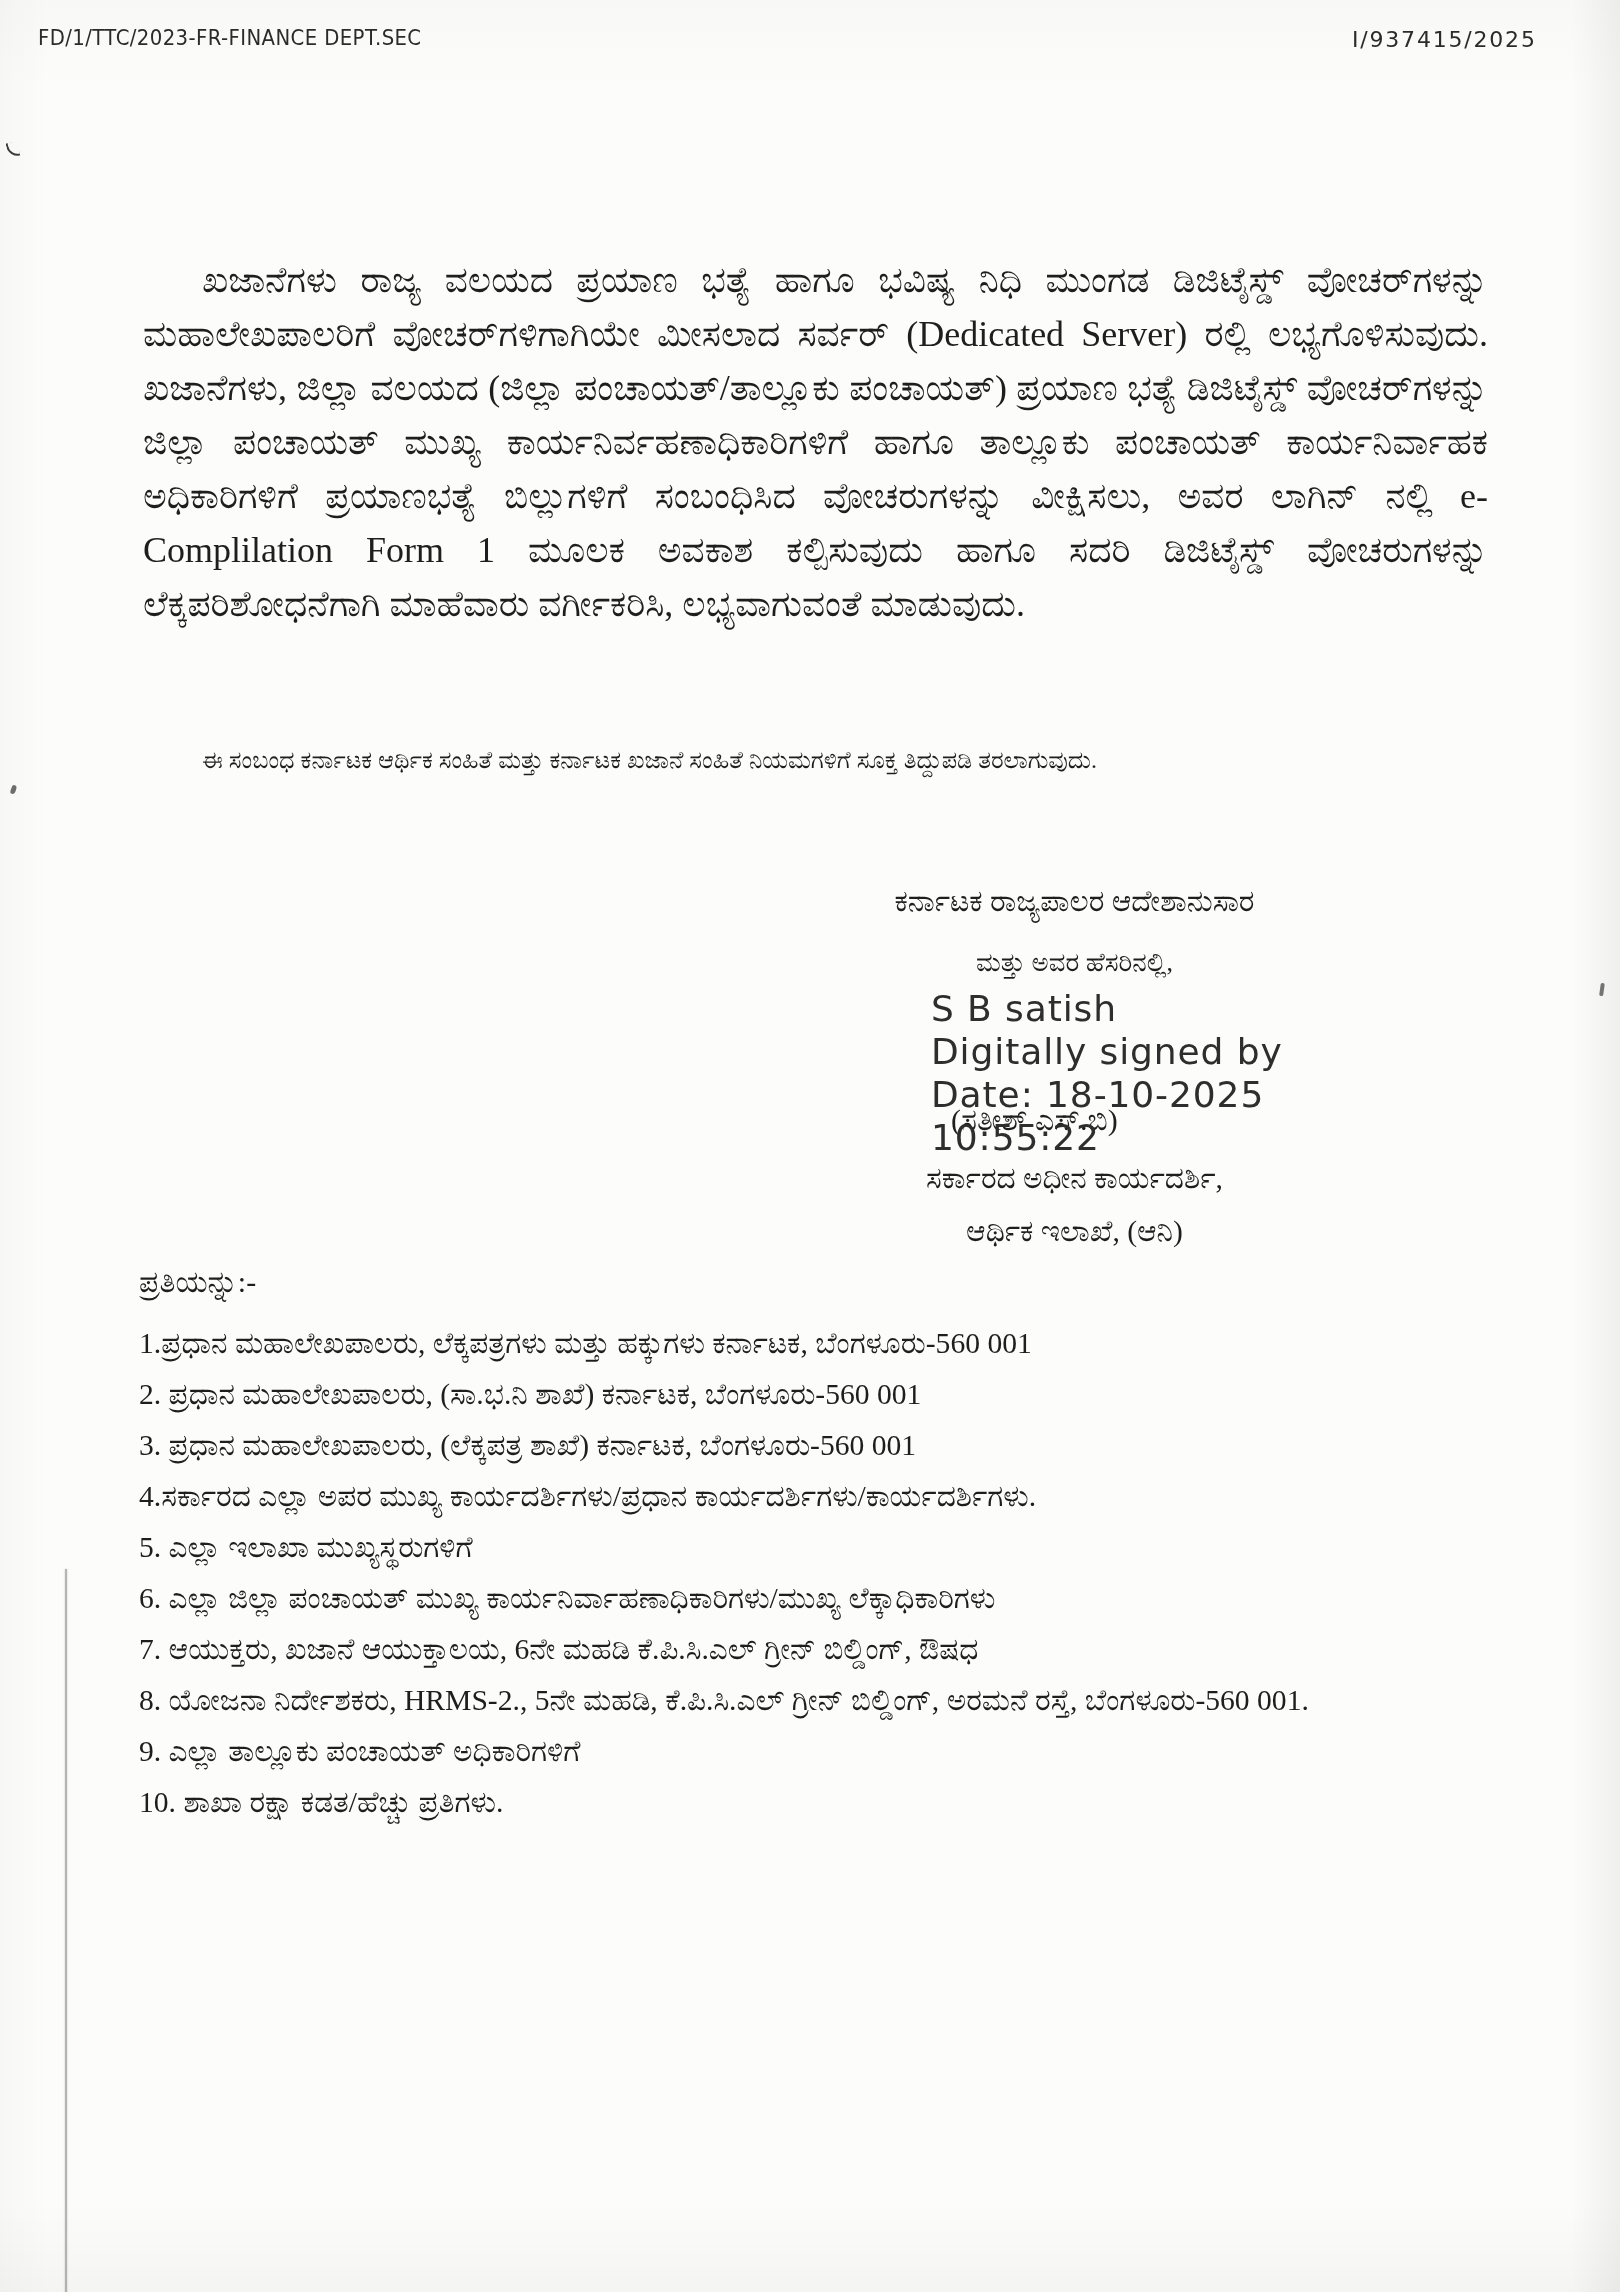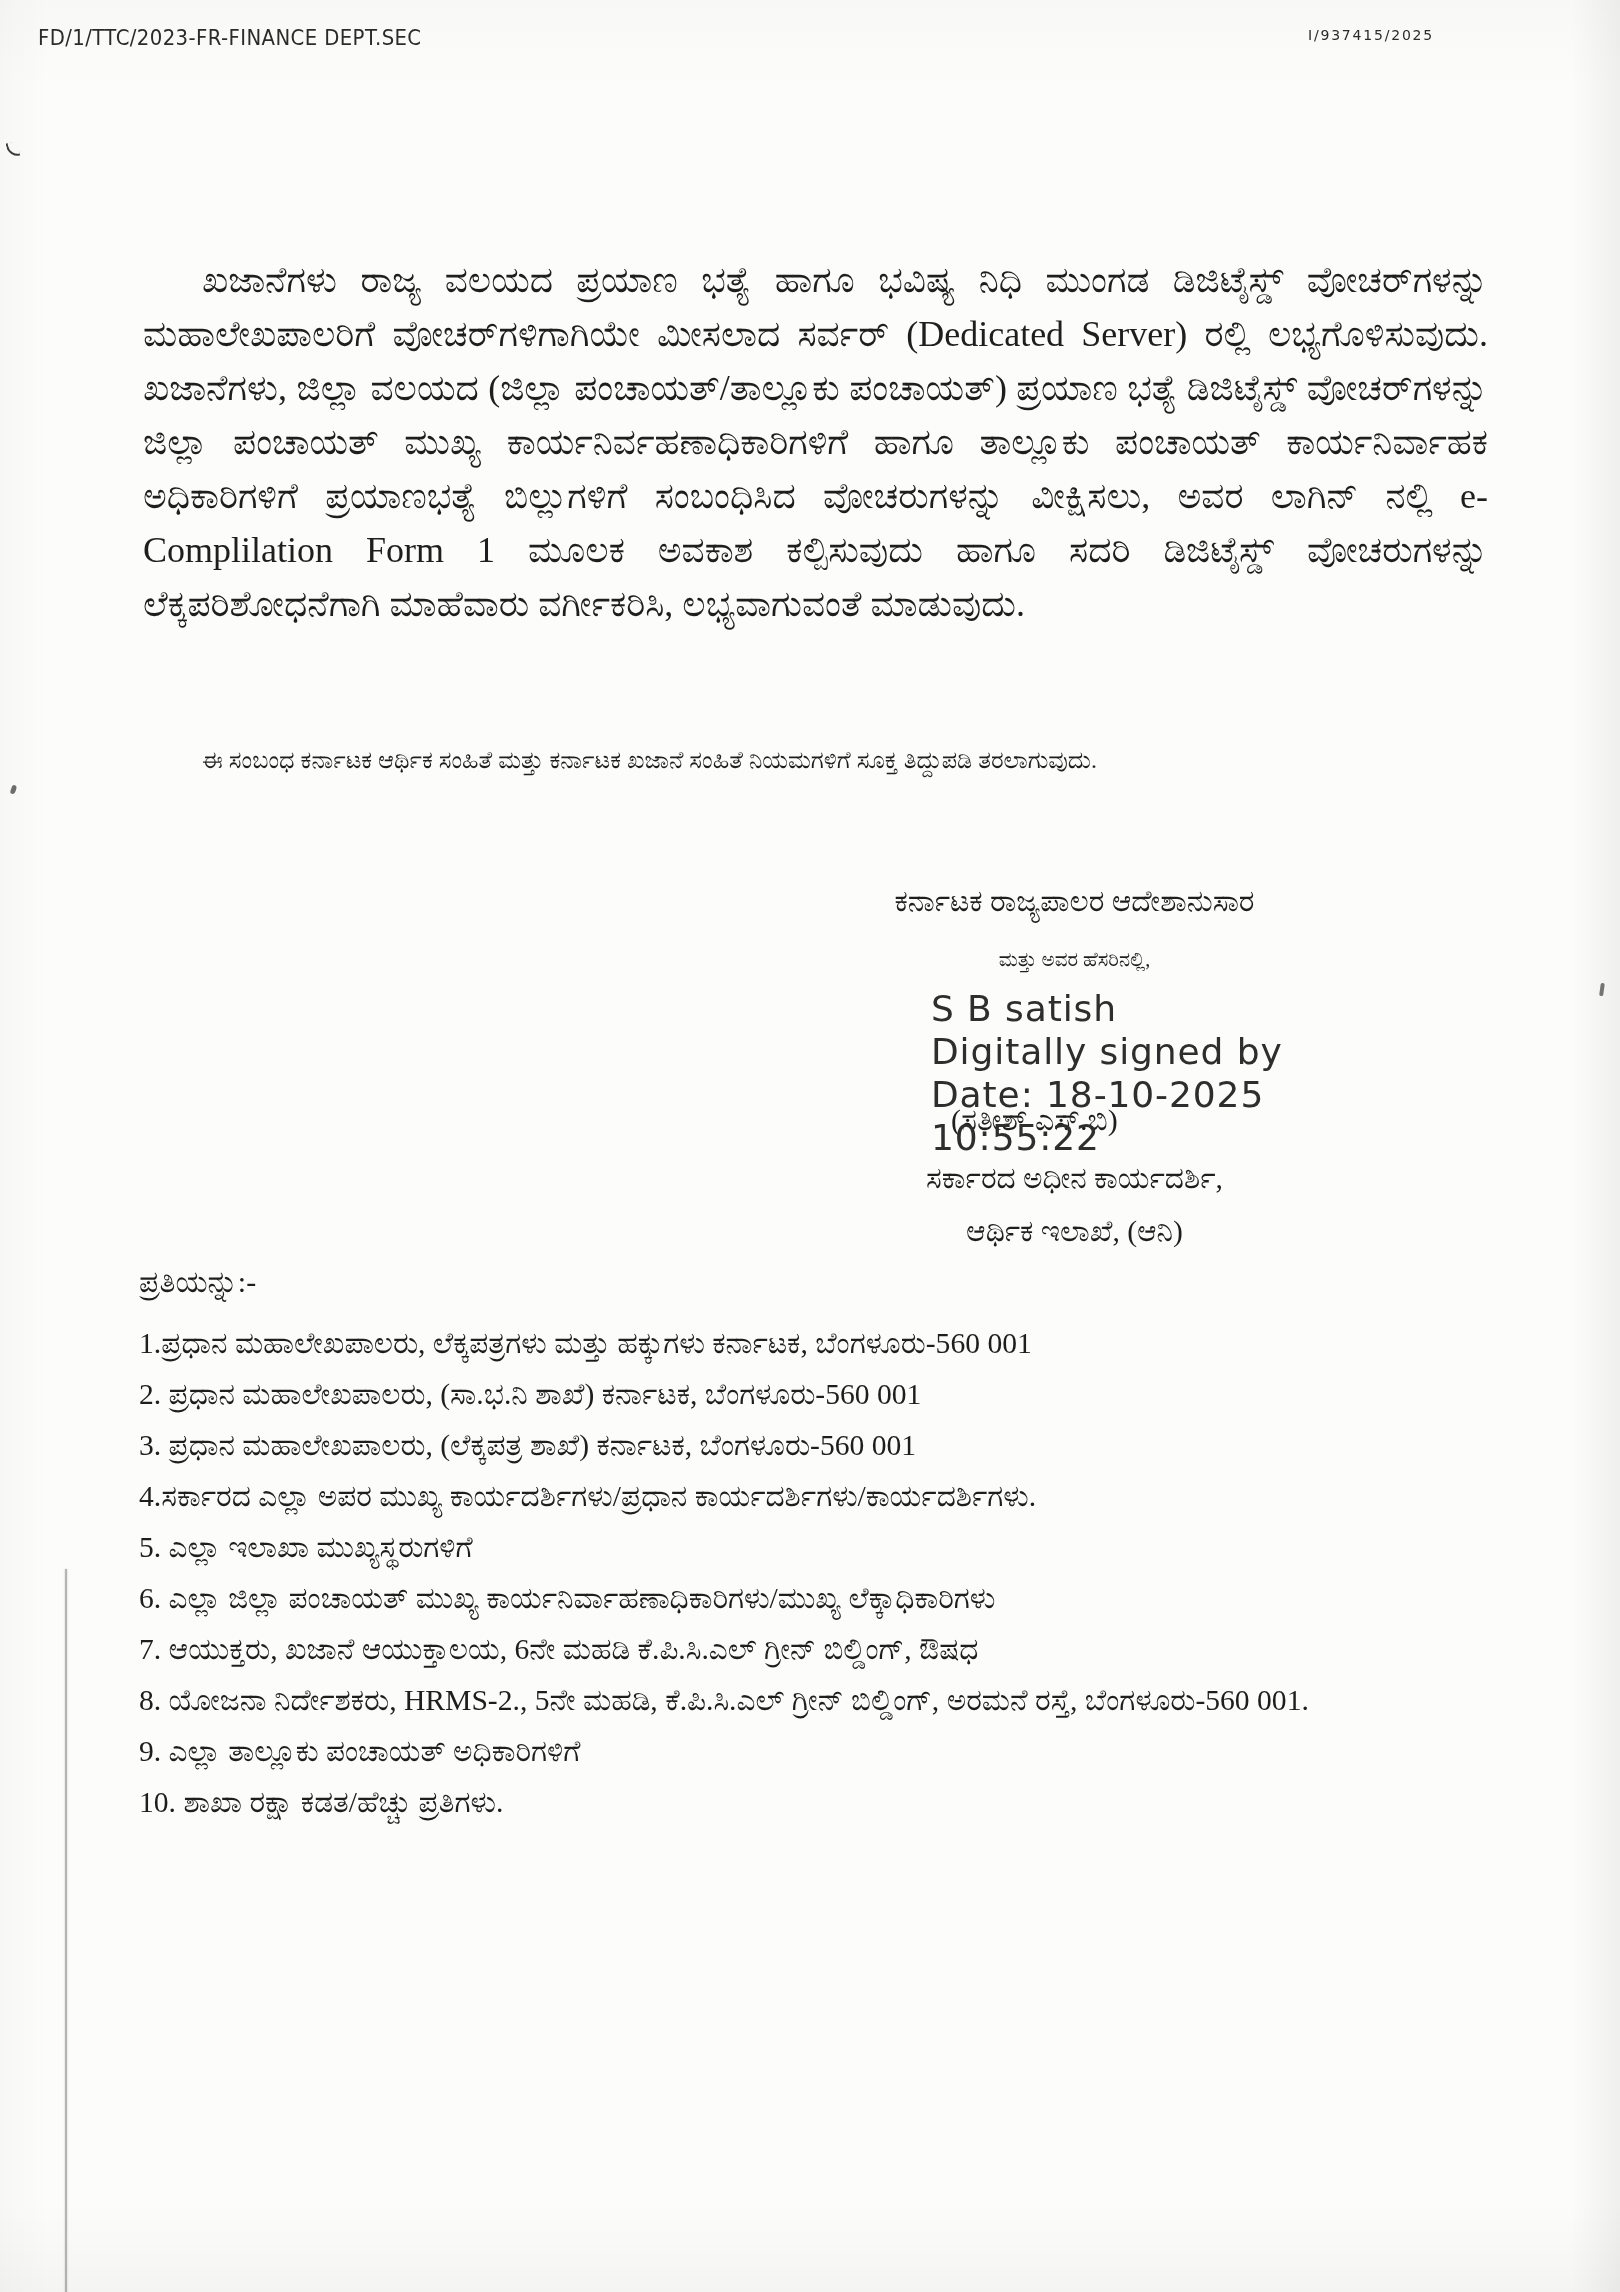--- a/index.html
+++ b/index.html
@@ -16,44 +16,44 @@
     font-family:"Liberation Serif", serif;
   }
   
   .hdr-left{
     position:absolute;left:38px;top:27px;
     font-family:"DejaVu Sans", sans-serif;
     font-size:19.7px;font-weight:500;letter-spacing:0.4px;color:#2b2b2b;
     transform:scaleY(1.05);
   }
   .hdr-right{
-    position:absolute;left:1308px;top:27px;
+    position:absolute;left:1352px;top:27px;
     font-family:"DejaVu Sans", sans-serif;
-    font-size:14px;font-weight:500;letter-spacing:1.8px;color:#2b2b2b;
+    font-size:22px;font-weight:500;letter-spacing:1.8px;color:#2b2b2b;
   }
   
   .para1{
     position:absolute;left:143px;top:253px;width:1345px;
     font-size:36px;line-height:54px;
     text-align:justify;text-indent:59px;
     color:#1e1e1e;
   }
   .para2{
     position:absolute;left:143px;top:733px;width:1218px;
     font-size:24px;line-height:54px;
     text-align:left;text-indent:59px;
     color:#1e1e1e;
   }
   
   .sig-order,.sig-name,.sig-designation,.sig-department{
     position:absolute;left:806px;width:537px;text-align:center;
     font-size:29.6px;color:#1e1e1e;white-space:nowrap;
   }
   .sig-order{top:885px;}
-  .sig-name{top:948px;font-size:20px;}
+  .sig-name{top:948px;font-size:26px;}
   .sig-designation{top:1162px;}
   .sig-department{top:1215px;}
   .digital-sig{
     position:absolute;left:931px;top:987px;z-index:2;
     font-family:"DejaVu Sans", sans-serif;
     font-size:36px;line-height:43px;letter-spacing:0.9px;
     color:#2e2e2e;white-space:nowrap;
   }
   .signer-name{
     position:absolute;left:951px;top:1103px;z-index:1;

